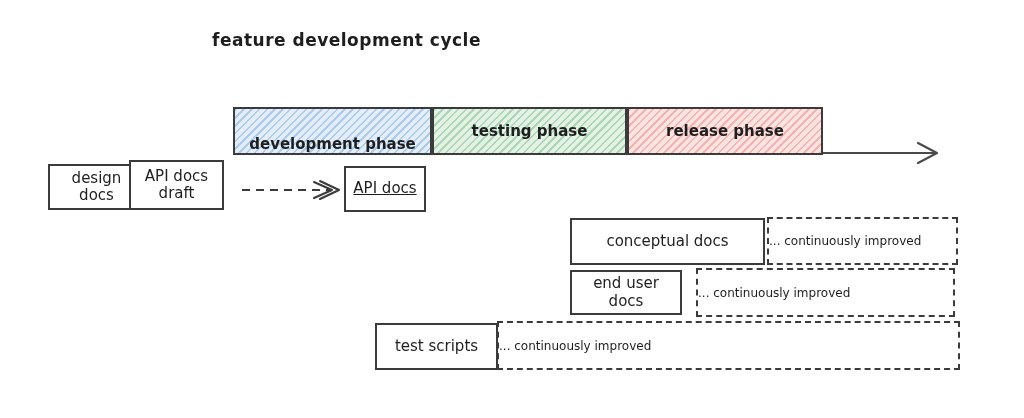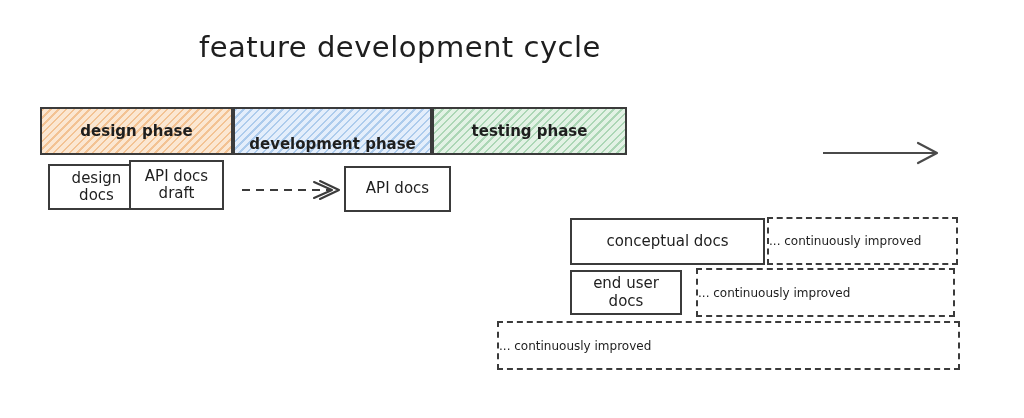--- a/index.html
+++ b/index.html
@@ -7,24 +7,24 @@
     position: relative;
     width: 1024px;
     height: 418px;
     background: #ffffff;
     font-family: "DejaVu Sans", "Liberation Sans", sans-serif;
     color: #1e1e1e;
     overflow: hidden;
   }
   .title {
     position: absolute;
-    left: 199px;
+    left: 212px;
     top: 30px;
-    font-size: 29px;
-    font-weight: 400;
+    font-size: 17px;
+    font-weight: 700;
     letter-spacing: 0.5px;
     white-space: nowrap;
   }
   
   .phase {
     position: absolute;
     top: 107px;
     height: 48px;
     box-sizing: border-box;
     border: 2px solid #3b3b3b;
@@ -66,42 +66,42 @@
   }
   .arrow-svg { position: absolute; overflow: visible; }
 </style>
 </head>
 <body>
 
 <div class="canvas">
 
   <div class="title">feature development cycle</div>
 
-  <div class="phase" style="left: 40px; width: 193px; background: repeating-linear-gradient(135deg, rgba(235, 154, 75, 0.6) 0px, rgba(235, 154, 75, 0.6) 1.8px, rgb(251, 231, 210) 1.8px, rgb(251, 231, 210) 5.5px);">
-      <span>design phase</span>
-    </div>
   <div class="phase" style="left: 233px; width: 199px; background: repeating-linear-gradient(135deg, rgba(118, 169, 224, 0.6) 0px, rgba(118, 169, 224, 0.6) 1.8px, rgb(228, 238, 251) 1.8px, rgb(228, 238, 251) 5.5px); align-items: flex-end;">
       <span>development phase</span>
     </div>
   <div class="phase" style="left: 432px; width: 195px; background: repeating-linear-gradient(135deg, rgba(116, 187, 132, 0.6) 0px, rgba(116, 187, 132, 0.6) 1.8px, rgb(227, 242, 229) 1.8px, rgb(227, 242, 229) 5.5px); justify-content: center;">
       <span>testing phase</span>
+    </div>
+  <div class="phase" style="left: 627px; width: 196px; background: repeating-linear-gradient(135deg, rgba(234, 130, 126, 0.6) 0px, rgba(234, 130, 126, 0.6) 1.8px, rgb(251, 227, 226) 1.8px, rgb(251, 227, 226) 5.5px);">
+      <span>release phase</span>
     </div>
 
   <svg class="arrow-svg" style="left:823px; top:140px;" width="120" height="30">
     <line x1="0" y1="13" x2="112" y2="13" stroke="#4a4a4a" stroke-width="2.2"></line>
     <polyline points="95,3 114,13 95,23" fill="none" stroke="#4a4a4a" stroke-width="2.2" stroke-linecap="round" stroke-linejoin="round"></polyline>
   </svg>
 
   <div class="sbox" style="left:48px;  top:164px; width:97px;  height:46px;">
       <span>design docs</span>
     </div>
   <div class="sbox" style="left:129px; top:160px; width:95px;  height:50px;">
       <span>API docs draft</span>
     </div>
-  <div class="sbox" style="left:344px; top:166px; width:107px;  height:46px;">
+  <div class="sbox" style="left:344px; top:166px; width:82px;  height:46px;text-decoration:underline;">
       <span>API docs</span>
     </div>
 
   <svg class="arrow-svg" style="left:242px; top:176px;" width="102" height="28">
     <line x1="0" y1="14" x2="90" y2="14" stroke="#3b3b3b" stroke-width="2" stroke-dasharray="8 6"></line>
     <polyline points="78,5 97,14 78,23" fill="none" stroke="#3b3b3b" stroke-width="2" stroke-linecap="round" stroke-linejoin="round"></polyline>
     <polyline points="72,6 90,14 72,22" fill="none" stroke="#3b3b3b" stroke-width="2" stroke-linecap="round" stroke-linejoin="round"></polyline>
   </svg>
 
   <div class="dbox" style="left:767px; top:217px; width:191px; height:48px;">
@@ -114,14 +114,17 @@
   <div class="dbox" style="left:696px; top:268px; width:259px; height:49px;">
       <span>... continuously improved</span>
     </div>
   <div class="sbox" style="left:570px; top:270px; width:112px; height:45px;">
       <span>end user docs</span>
     </div>
 
   <div class="dbox" style="left:497px; top:321px; width:463px; height:49px;">
       <span>... continuously improved</span>
     </div>
+  <div class="sbox" style="left:375px; top:323px; width:123px; height:47px;">
+      <span>test scripts</span>
+    </div>
 
 </div>
 
 </body></html>

